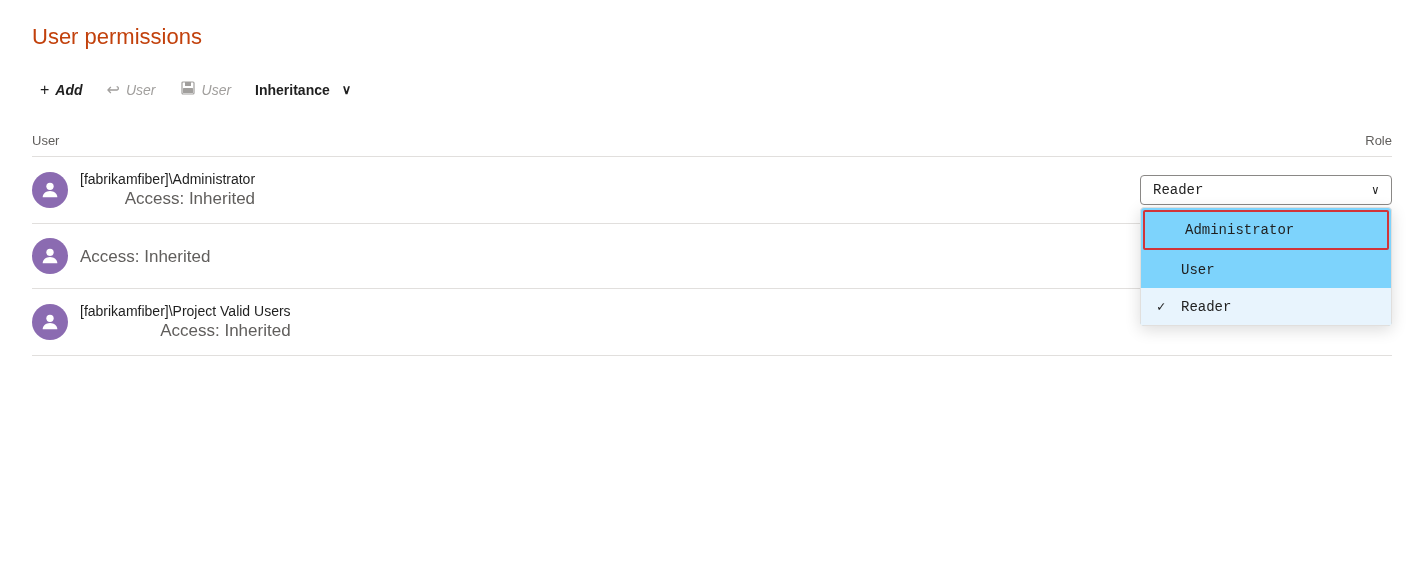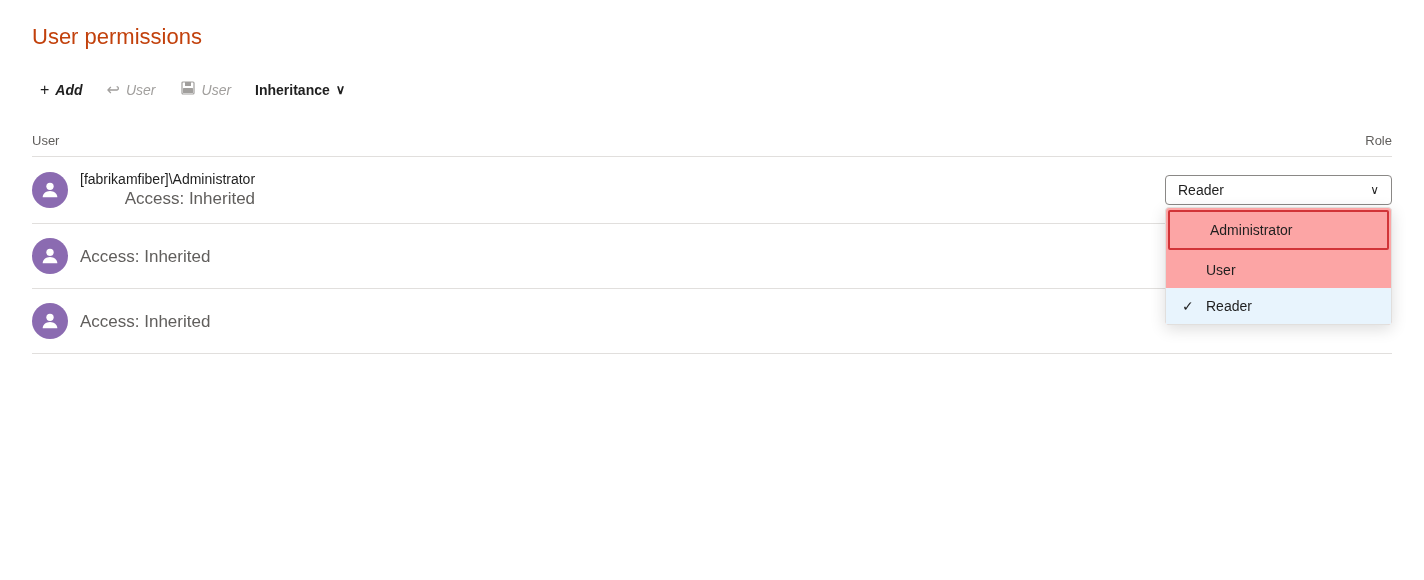--- a/index.html
+++ b/index.html
@@ -55,21 +55,21 @@
       font-style: italic;
     }
 
     .toolbar-btn.bold-label .btn-label {
       font-weight: 700;
     }
 
     .inheritance-btn {
       display: flex;
       align-items: center;
-      gap: 6px;
+      gap: 12px;
       background: none;
       border: none;
       cursor: pointer;
       font-size: 14px;
       font-weight: 700;
       padding: 6px 8px;
       border-radius: 4px;
       color: #1f1f1f;
       justify-content: space-between;
     }
@@ -145,29 +145,30 @@
       padding: 6px 12px;
       cursor: pointer;
       background: #fff;
       width: 100%;
       font-size: 14px;
     }
 
     
     .dropdown-container {
       position: relative;
-      width: 227px;
+      width: 252px;
+      font-family: Liberation Mono, monospace;
     }
 
     .dropdown-menu {
       position: absolute;
       top: 100%;
       left: 0;
       right: 0;
-      background: #fca5a5;
+      background: #7dd3fc;
       border: 1px solid #e1dfdd;
       box-shadow: 0 4px 16px rgba(0,0,0,0.14);
       border-radius: 4px;
       z-index: 100;
       margin-top: 2px;
     }
 
     .dropdown-item {
       padding: 10px 16px;
       cursor: pointer;
@@ -285,18 +286,19 @@
 
 <div class="user-row">
   <div class="user-info">
     <div class="avatar">
       <svg viewBox="0 0 24 24" xmlns="http://www.w3.org/2000/svg">
         <circle cx="12" cy="8" r="4"></circle>
         <path d="M4 20c0-4 3.6-7 8-7s8 3 8 7"></path>
       </svg>
     </div>
     <div class="user-details">
+      <div class="user-name">[fabrikamfiber]\Project Valid Users</div>
       <div class="user-access">Access: Inherited</div>
     </div>
   </div>
   <div class="role-area">
   </div>
 </div>
 
 </body></html>

